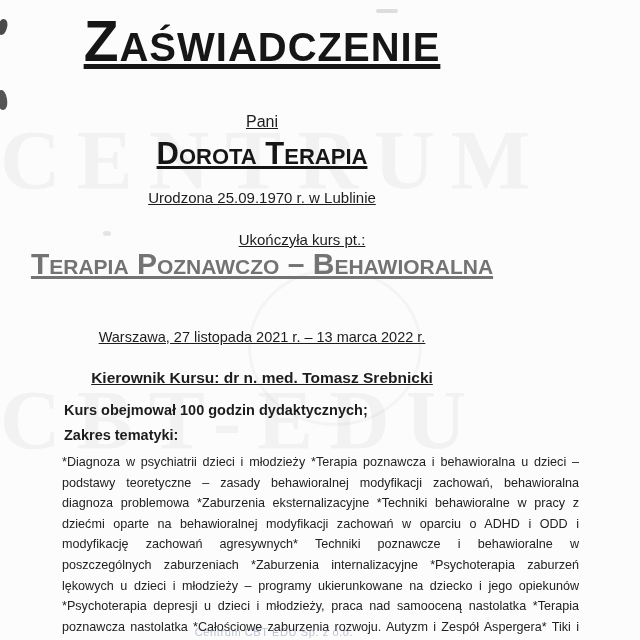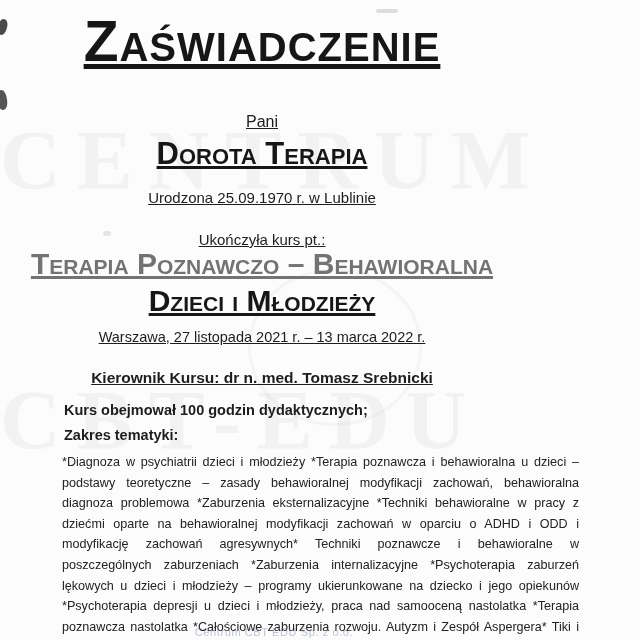--- a/index.html
+++ b/index.html
@@ -49,21 +49,21 @@
     top: 8px;
     font-size: 57px;
     font-weight: bold;
     font-variant: small-caps;
     letter-spacing: 1px;
     color: #161616;
   }
   .salutation   { top: 113px; font-size: 16px; }
   .recipient    { top: 136px; font-size: 31px; font-weight: bold; font-variant: small-caps; color: #161616; }
   .birth-line   { top: 189px; font-size: 15px; }
-  .completed    { top: 231px; font-size: 15px; }
+  .completed    { top: 231px; font-size: 15px; padding-left: 40px; }
   .course-1     { top: 247px; font-size: 30px; font-weight: bold; font-variant: small-caps; color: #737373; }
   .course-2     { top: 284px; font-size: 30px; font-weight: bold; font-variant: small-caps; color: #161616; }
   .course-dates { top: 329px; font-size: 14.5px; }
   .director     { top: 369px; font-size: 15.5px; font-weight: bold; }
 
   .left-block { position: absolute; left: 64px; text-align: left; }
   .hours-line   { top: 402px; font-size: 14.5px; font-weight: bold; }
   .topics-label { top: 427px; font-size: 14.5px; font-weight: bold; }
 
   .topics-text {
@@ -106,21 +106,20 @@
 
   <div class="abs salutation">Pani</div>
 
   <div class="abs recipient">Dorota Terapia</div>
 
   <div class="abs birth-line">Urodzona 25.09.1970 r. w Lublinie</div>
 
   <div class="abs completed">Ukończyła kurs pt.:</div>
 
   <div class="abs course-1">Terapia Poznawczo – Behawioralna</div>
-  <div class="abs course-2">Dzieci i Młodzieży</div>
 
   <div class="abs course-dates">Warszawa, 27 listopada 2021 r. – 13 marca 2022 r.</div>
 
   <div class="abs director">Kierownik Kursu: dr n. med. Tomasz Srebnicki</div>
 
   <div class="left-block hours-line">Kurs obejmował 100 godzin dydaktycznych;</div>
 
   <div class="left-block topics-label">Zakres tematyki:</div>
 
   <div class="topics-text">*Diagnoza w psychiatrii dzieci i młodzieży *Terapia poznawcza i behawioralna u dzieci – podstawy teoretyczne – zasady behawioralnej modyfikacji zachowań, behawioralna diagnoza problemowa *Zaburzenia eksternalizacyjne *Techniki behawioralne w pracy z dziećmi oparte na behawioralnej modyfikacji zachowań w oparciu o ADHD i ODD i modyfikację zachowań agresywnych* Techniki poznawcze i behawioralne w poszczególnych zaburzeniach *Zaburzenia internalizacyjne *Psychoterapia zaburzeń lękowych u dzieci i młodzieży – programy ukierunkowane na dziecko i jego opiekunów *Psychoterapia depresji u dzieci i młodzieży, praca nad samooceną nastolatka *Terapia poznawcza nastolatka *Całościowe zaburzenia rozwoju. Autyzm i Zespół Aspergera* Tiki i zespół Tourette'a*</div>

